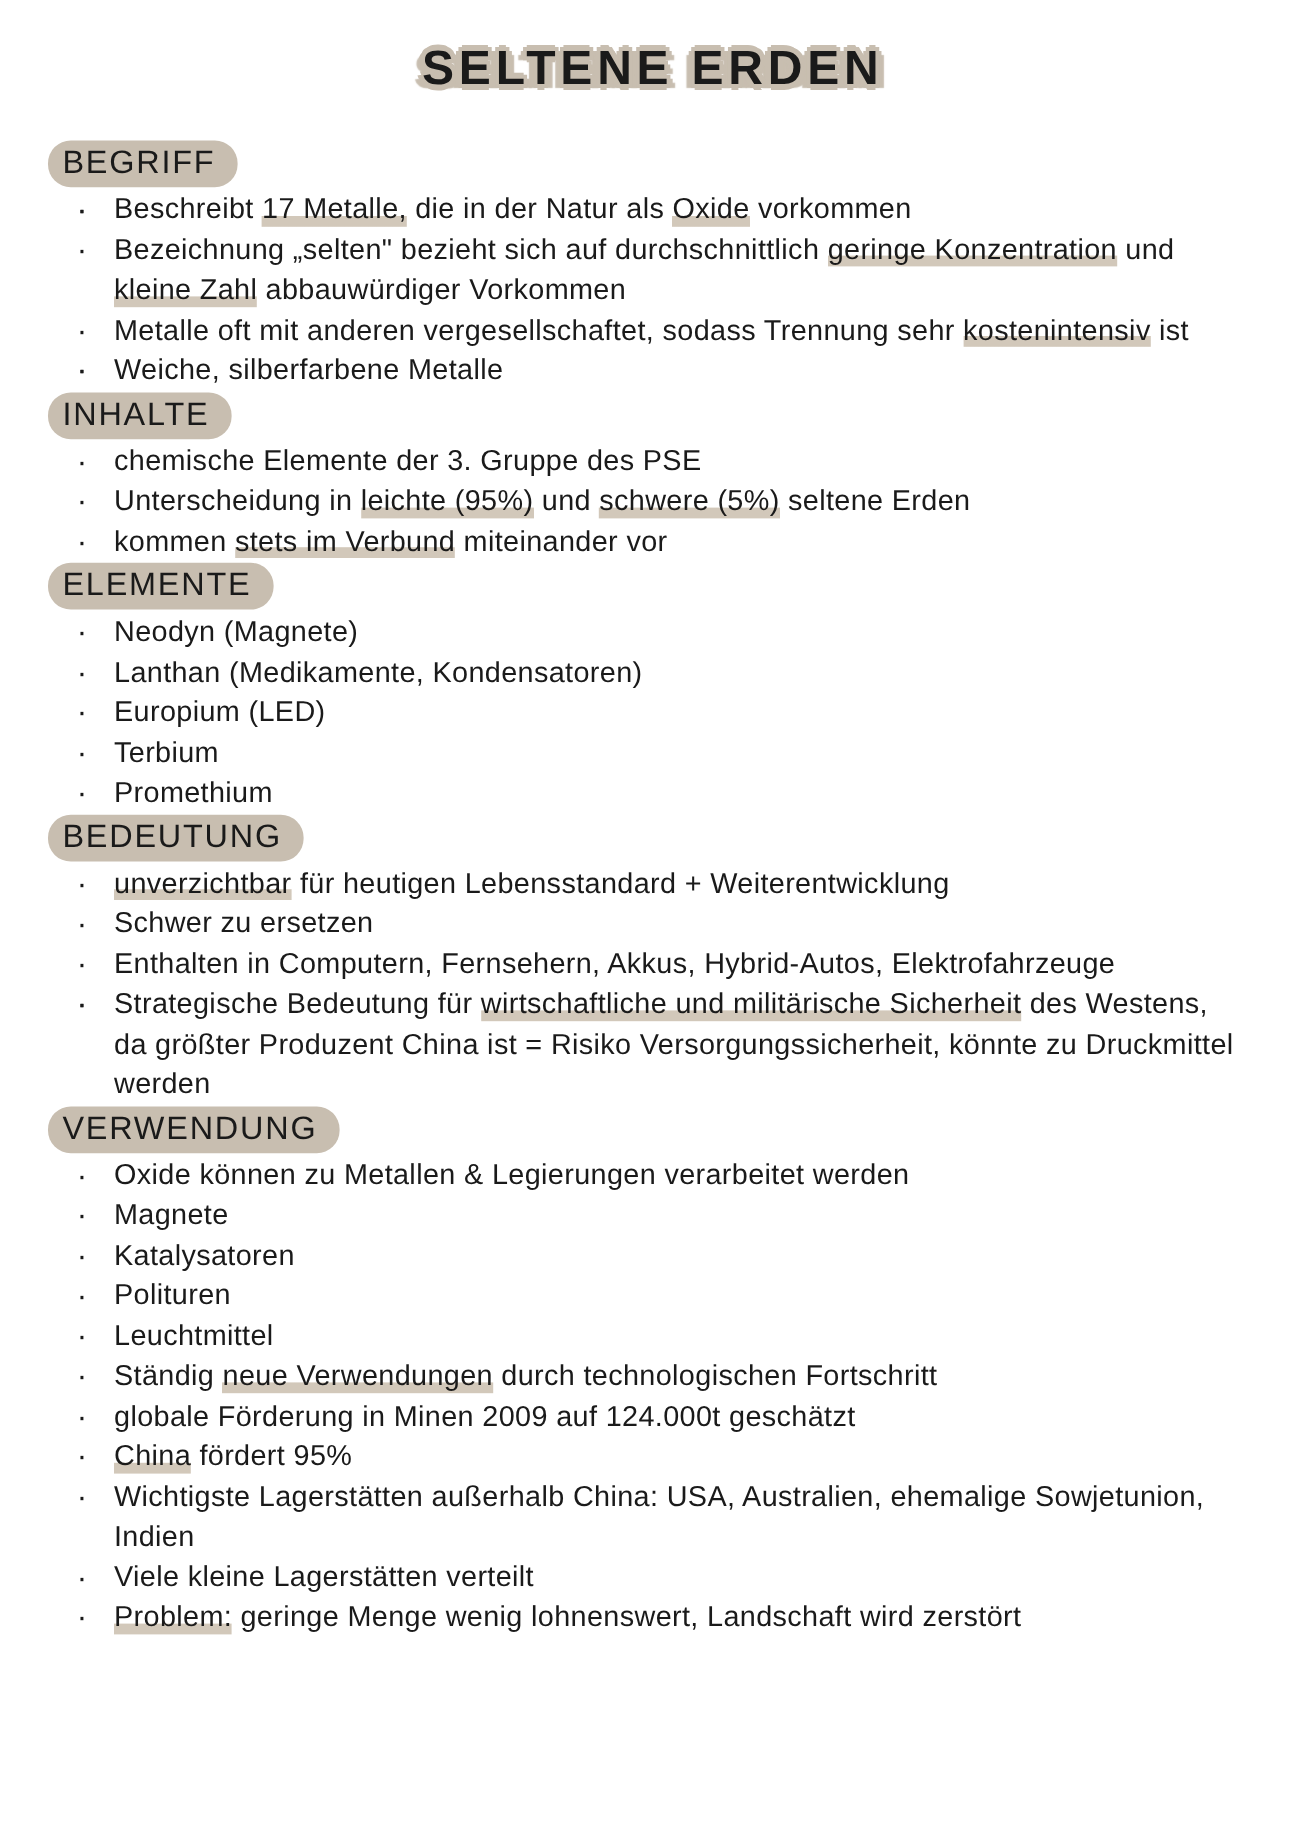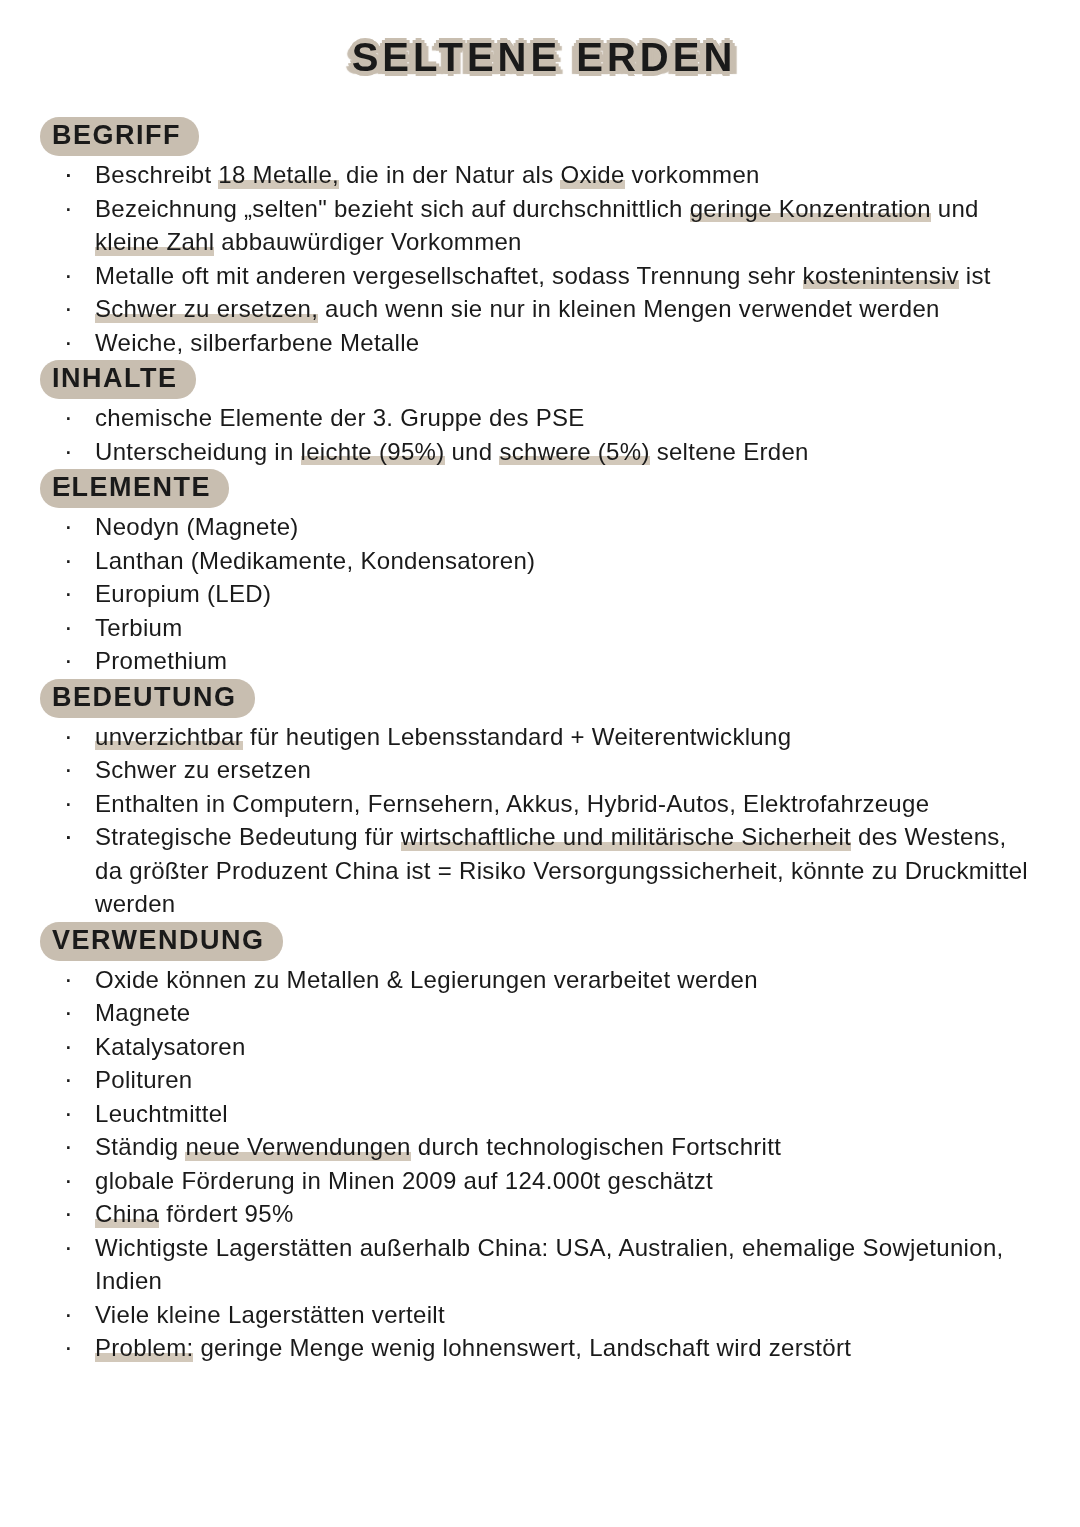--- a/index.html
+++ b/index.html
@@ -39,21 +39,21 @@
       7px 3px 1px var(--hl), -7px 3px 1px var(--hl);
   }
   .section{margin:0;}
   .pill{
     display:inline-block;
     background:var(--hl);
     border-radius:19px;
     padding:2px 18px 4px 12px;
     margin:1px 0 2px -8px;
     font-size:27px;
-    font-weight:bold;
+    font-weight:normal;
     letter-spacing:1.5px;
     line-height:33px;
   }
   ul.bullets{list-style:none;}
   li.bullet{
     position:relative;
     padding-left:47px;
     font-size:24px;
     line-height:33.5px;
     letter-spacing:0.3px;
@@ -74,30 +74,30 @@
   }
 </style>
 </head>
 <body>
 
 <div class="page">
   <h1 class="title">SELTENE ERDEN</h1>
   <div id="sections">
       <section class="section"><div class="pill">BEGRIFF</div><ul class="bullets">
           <li class="bullet"><span class="dot">·</span></li>
-          <li class="bullet"><span class="dot">·</span><span class="txt"><span>Beschreibt </span><span class="useg">18 Metalle,</span><span> die in der Natur als </span><span class="useg">Oxide</span><span> vorkommen</span></span></li>
+          <li class="bullet"><span class="dot">·</span><span class="txt"><span>Beschreibt </span><span class="useg">17 Metalle,</span><span> die in der Natur als </span><span class="useg">Oxide</span><span> vorkommen</span></span></li>
           <li class="bullet"><span class="dot">·</span><span class="txt"><span>Bezeichnung „selten" bezieht sich auf durchschnittlich </span><span class="useg">geringe Konzentration</span><span> und </span><span class="useg">kleine Zahl</span><span> abbauwürdiger Vorkommen</span></span></li>
           <li class="bullet"><span class="dot">·</span><span class="txt"><span>Metalle oft mit anderen vergesellschaftet, sodass Trennung sehr </span><span class="useg">kostenintensiv</span><span> ist</span></span></li>
-          <li class="bullet"><span class="dot">·</span><span class="txt"><span class="useg">Schwer zu ersetzen,</span><span> auch wenn sie nur in kleinen Mengen verwendet werden</span></span></li>
+          <li class="bullet"><span class="dot">·</span></li>
           <li class="bullet"><span class="dot">·</span><span class="txt"><span>Weiche, silberfarbene Metalle</span></span></li>
         </ul></section>
       <section class="section"><div class="pill">INHALTE</div><ul class="bullets">
           <li class="bullet"><span class="dot">·</span><span class="txt"><span>chemische Elemente der 3. Gruppe des PSE</span></span></li>
           <li class="bullet"><span class="dot">·</span><span class="txt"><span>Unterscheidung in </span><span class="useg">leichte (95%)</span><span> und </span><span class="useg">schwere (5%)</span><span> seltene Erden</span></span></li>
-          <li class="bullet"><span class="dot">·</span></li>
+          <li class="bullet"><span class="dot">·</span><span class="txt"><span>kommen </span><span class="useg">stets im Verbund</span><span> miteinander vor</span></span></li>
         </ul></section>
       <section class="section"><div class="pill">ELEMENTE</div><ul class="bullets">
           <li class="bullet"><span class="dot">·</span><span class="txt"><span>Neodyn (Magnete)</span></span></li>
           <li class="bullet"><span class="dot">·</span><span class="txt"><span>Lanthan (Medikamente, Kondensatoren)</span></span></li>
           <li class="bullet"><span class="dot">·</span><span class="txt"><span>Europium (LED)</span></span></li>
           <li class="bullet"><span class="dot">·</span><span class="txt"><span>Terbium</span></span></li>
           <li class="bullet"><span class="dot">·</span><span class="txt"><span>Promethium</span></span></li>
         </ul></section>
       <section class="section"><div class="pill">BEDEUTUNG</div><ul class="bullets">
           <li class="bullet"><span class="dot">·</span><span class="txt"><span class="useg">unverzichtbar</span><span> für heutigen Lebensstandard + Weiterentwicklung</span></span></li>

